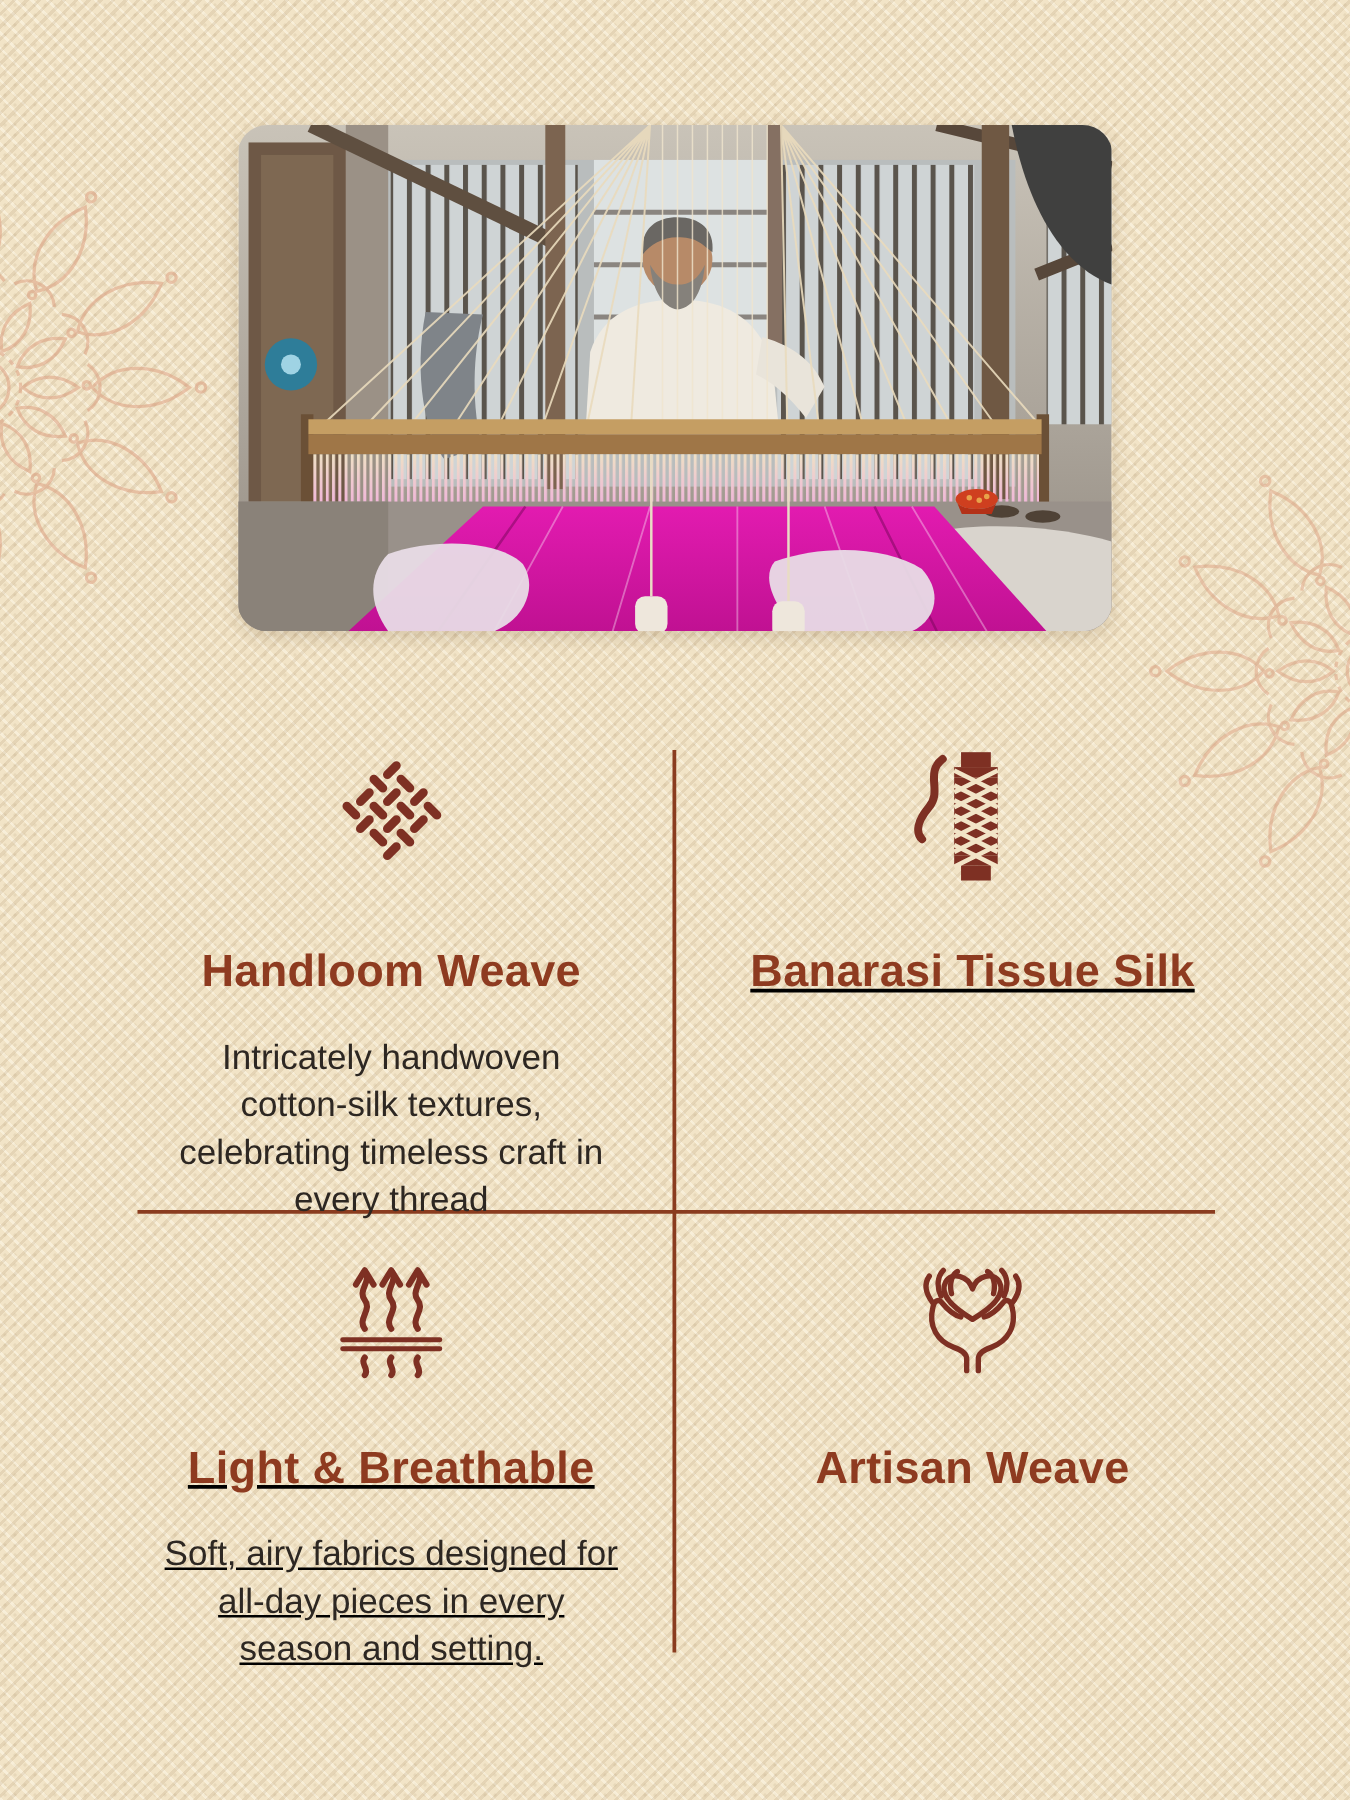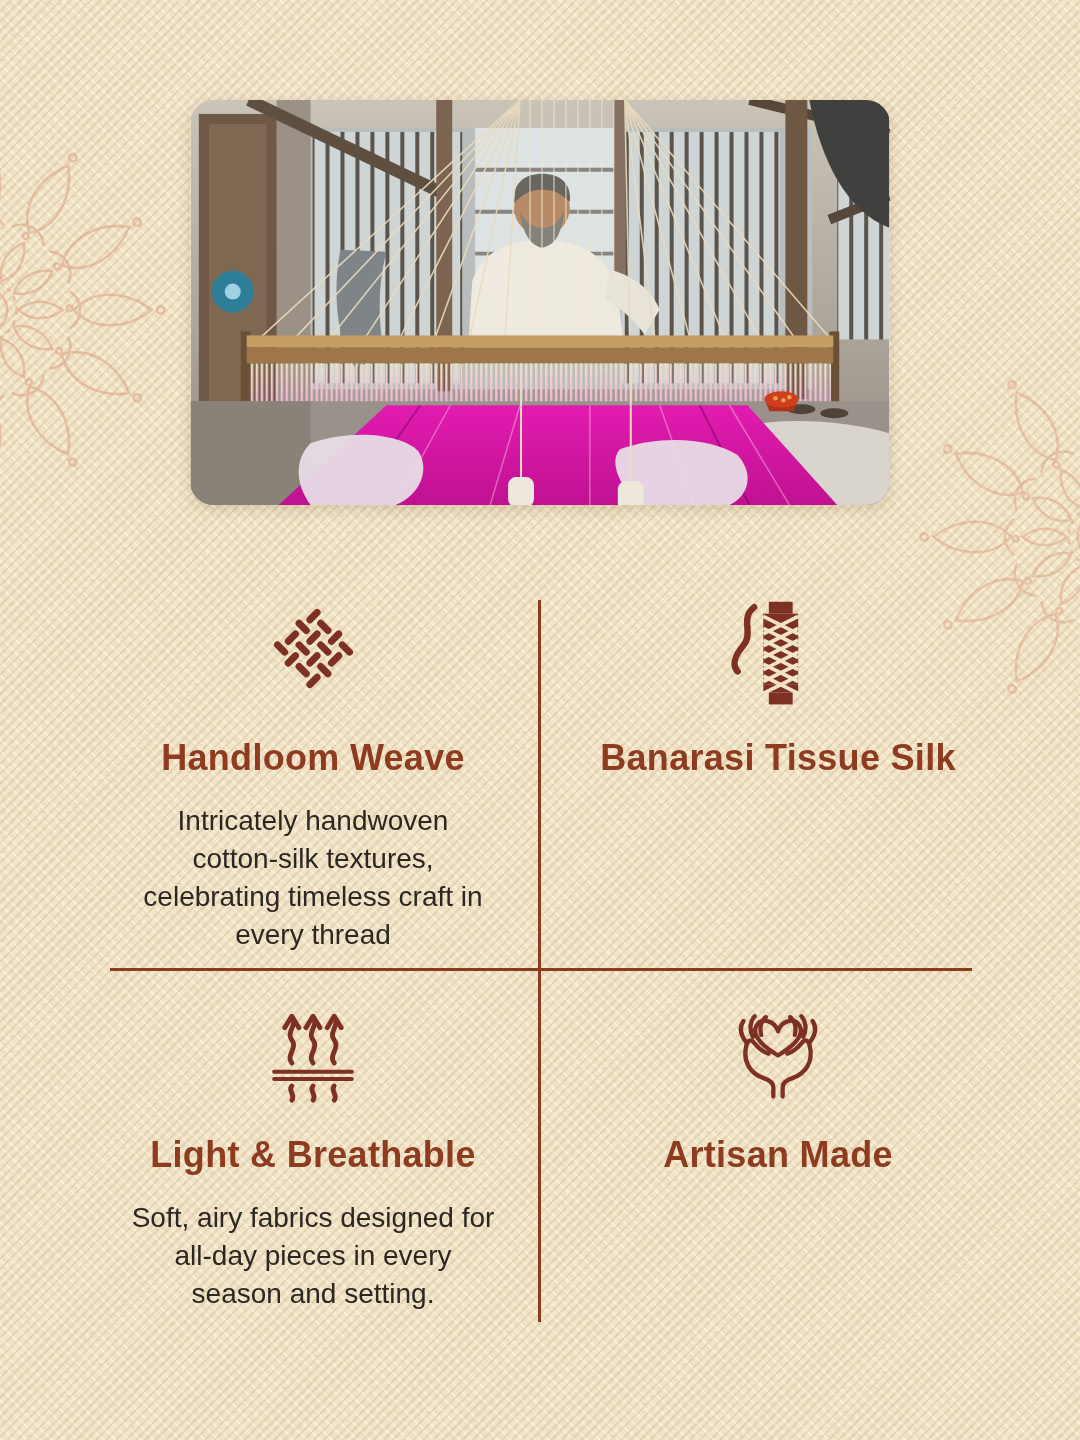--- a/index.html
+++ b/index.html
@@ -26,35 +26,35 @@
     box-shadow:0 4px 14px rgba(90,60,30,.18);
   }
   .hero svg{display:block;width:100%;height:100%;}
 
   .divider{position:absolute;background:var(--divider-color,#8A3C1F);}
   .divider-v{left:538px;top:600px;width:3px;height:722px;}
   .divider-h{left:110px;top:968px;width:862px;height:3px;}
 
   .cell{
     position:absolute;width:460px;
-    display:flex;flex-direction:column;align-items:center;text-align:center;
+    display:flex;flex-direction:column;align-items:center;text-align:center;gap:19px;
   }
   .cell-tl{left:83px;top:595px;}
-  .cell-tr{left:548px;top:595px;}
-  .cell-bl{left:83px;top:992px;}
+  .cell-tr{left:548px;top:595px;text-decoration:underline;}
+  .cell-bl{left:83px;top:992px;text-decoration:underline;}
   .cell-br{left:548px;top:992px;}
 
   .icon-wrap{height:114px;display:flex;align-items:flex-start;justify-content:center;color:var(--icon-color,#7E3023);}
   .feature-title{
     margin-top:28px;
     font-size:36px;font-weight:700;letter-spacing:.3px;
     color:var(--title-color,#8E3B20);
   }
   .feature-desc{
-    margin-top:23px;
+    margin-top:10px;
     font-size:28px;line-height:1.36;
     color:var(--body-color,#2D2722);
     white-space:pre-line;
   }
   .sr-defs{position:absolute;width:0;height:0;overflow:hidden;}
 </style>
 </head>
 <body>
 
 <svg class="sr-defs" aria-hidden="true">
@@ -265,16 +265,16 @@
         <path d="M60,42 C56,30 42,27 37,36 C32,45 40,56 60,68 C80,56 88,45 83,36 C78,27 64,30 60,42 Z"></path>
         <g id="lhand">
           <path d="M55,112 L55,102 C55,97 50,94 44,92 C30,87 22,74 26,58 C27,52 31,50 34,54 C38,59 43,64 50,66"></path>
           <path d="M26,54 C20,46 18,38 23,31"></path>
           <path d="M33,48 C29,40 30,31 35,26"></path>
           <path d="M42,46 C40,38 42,30 47,27"></path>
         </g>
         <use href="#lhand" transform="scale(-1,1) translate(-120,0)"></use>
       </svg>
     </span>
-    <div class="feature-title">Artisan Made</div>
+    <div class="feature-title">Artisan Weave</div>
   </div>
 
 </div>
 
 </body></html>

